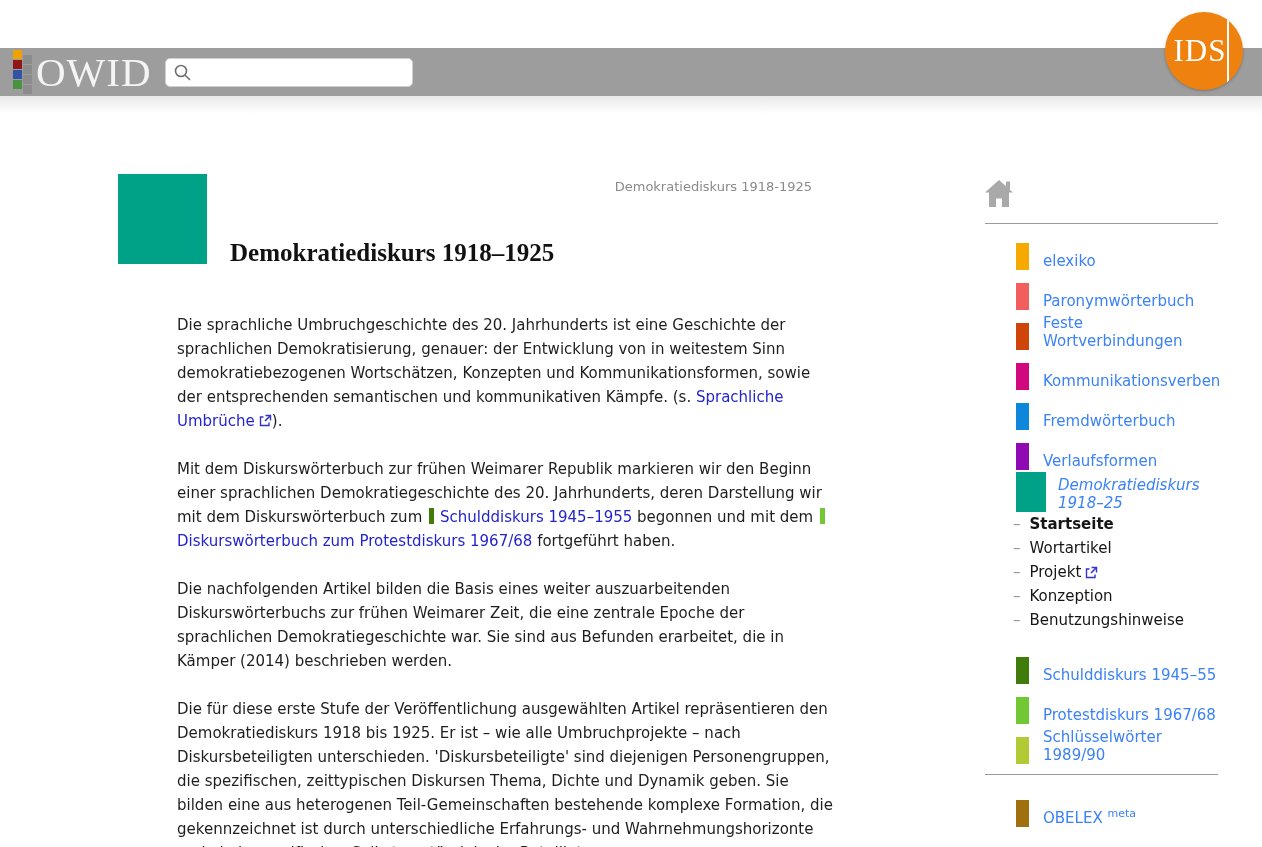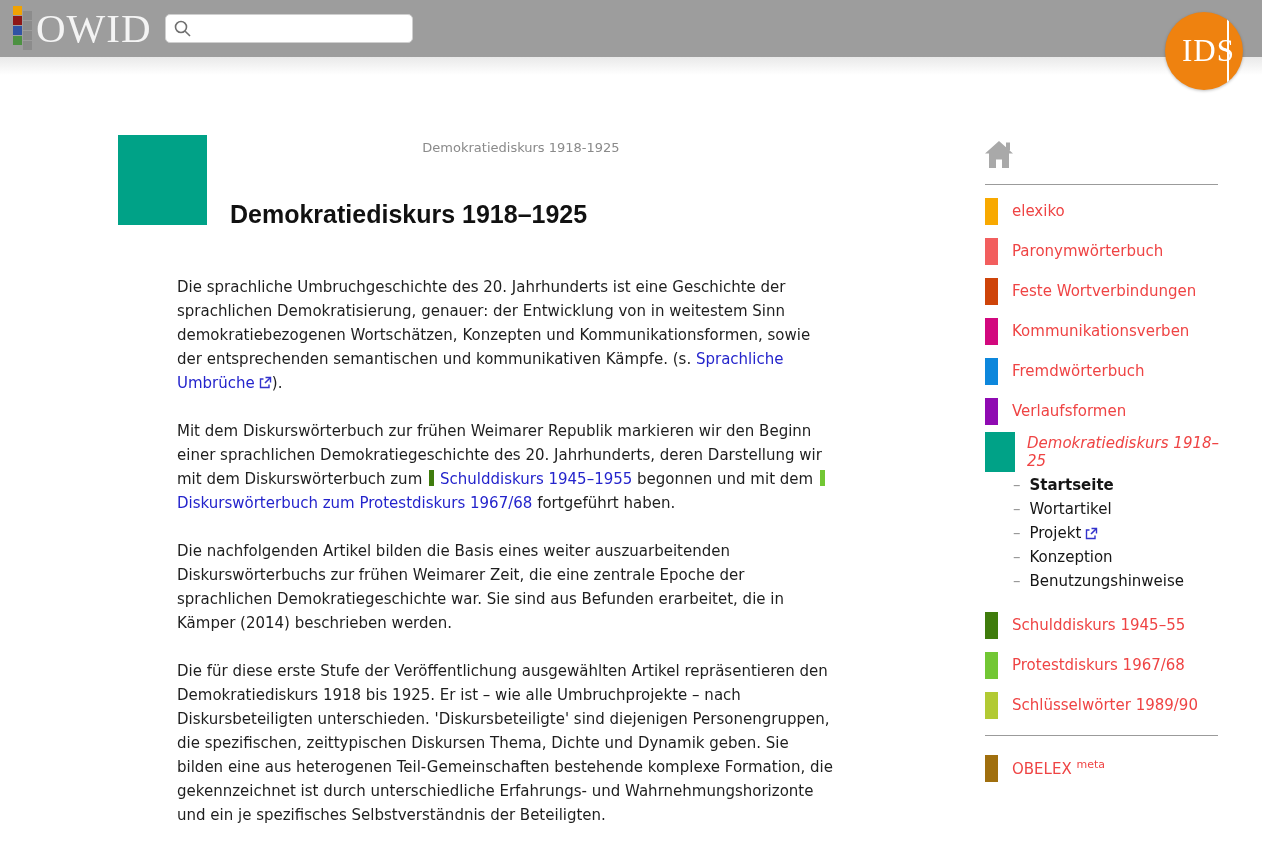--- a/index.html
+++ b/index.html
@@ -4,60 +4,60 @@
 <style>
   * { box-sizing: border-box; }
   html, body { margin:0; padding:0; }
   body {
     width:1262px; height:847px; overflow:hidden;
     background:#ffffff; color:#1e1e1e;
     font-family:"DejaVu Sans", sans-serif;
     position:relative;
   }
   
-  .topbar { height:57px; background:#9d9d9d; display:flex; align-items:center; position:relative; z-index:2; }
+  .topbar { height:48px; background:#9d9d9d; display:flex; align-items:center; position:relative; z-index:2;margin-top:48px; }
   .header-fade { height:18px; background:linear-gradient(#e9e9e9,#ffffff); }
   .owid-logo { display:flex; align-items:flex-start; margin-left:13px; cursor:pointer; }
   .owid-squares { position:relative; width:20px; height:50px; margin:6px 3px 0 0; }
   .owid-squares div { position:absolute; width:9px; height:9px; }
   .owid-text { font-family:"Liberation Serif", serif; color:#f4f4f4; font-size:41px; line-height:57px; letter-spacing:1px; }
   .searchbox { position:relative; margin-left:13px; }
   .searchbox input {
     width:248px; height:29px; border:1px solid #cfcfcf; border-radius:5px;
     padding:0 8px 0 30px; font-size:14px; outline:none; background:#fff;
     font-family:"DejaVu Sans", sans-serif;
   }
   .search-icon { position:absolute; left:8px; top:5px; pointer-events:none; }
   .ids-circle {
     position:absolute; left:1165px; top:12px; width:78px; height:78px;
     border-radius:50%; background:#ef820f; overflow:hidden; z-index:5;
-    display:flex; align-items:center; justify-content:flex-end; cursor:pointer;
+    display:flex; align-items:center; justify-content:center; cursor:pointer;
     box-shadow:0 1px 3px rgba(0,0,0,0.25);
   }
   .ids-text { font-family:"Liberation Serif", serif; color:#fff; font-size:31px; letter-spacing:1px; margin-right:8px; }
   .ids-line { position:absolute; left:62px; top:0; bottom:0; width:2px; background:#ffffff; }
   
   .page { display:flex; align-items:flex-start; }
   main { margin-left:118px; width:712px; padding-top:60px; flex:none; }
   .title-row { display:flex; }
   .color-block { width:89px; height:90px; flex:none; }
   .title-area { flex:1; padding-left:23px; }
-  .breadcrumb { text-align:center; font-size:13px; color:#8a8a8a; padding:5px 18px 0 0; }
-  h1 { font-size:25px; font-weight:bold; color:#111; margin:45px 0 0 0; font-family:Liberation Sans, sans-serif; }
+  .breadcrumb { text-align:right; font-size:13px; color:#8a8a8a; padding:5px 18px 0 0; }
+  h1 { font-size:25px; font-weight:bold; color:#111; margin:45px 0 0 0; font-family:Liberation Serif, serif; }
   .article { margin:46px 0 0 59px; width:660px; font-size:15px; line-height:24px; color:#1e1e1e; }
   .article p { margin:0 0 24px 0; }
   a.text-link { color:#2424cc; text-decoration:none; }
   .marker { display:inline-block; width:5px; height:16px; margin:0 6px 0 2px; vertical-align:-2px; }
   .ext-icon { display:inline-block; vertical-align:-1px; margin-left:4px; }
   
   aside { width:240px; margin-left:155px; padding-top:66px; flex:none; font-size:15px; }
   .home-btn { display:inline-block; cursor:pointer; margin-left:0; }
   .side-divider { border:none; border-top:1px solid #9b9b9b; margin:12px 0 0 0; width:233px; }
   .side-list { margin-top:6px; }
-  .side-item { display:flex; align-items:center; height:40px; text-decoration:none; color:#ef4444; cursor:pointer; }
+  .side-item { display:flex; align-items:flex-end; height:40px; text-decoration:none; color:#3b82f6; cursor:pointer;margin-left:31px; }
   .side-sq { width:13px; height:27px; margin-right:14px; flex:none; }
   .side-item.active { height:42px; }
   .side-item.active .side-sq { width:30px; height:40px; margin-right:12px; }
   .side-item.active .side-label { font-style:italic; }
   .side-label sup { font-size:11px; }
   .sub-list { margin:0 0 12px 28px; }
   .sub-item { display:flex; align-items:center; height:24px; text-decoration:none; color:#151515; cursor:pointer; }
   .sub-dash { color:#999; margin-right:9px; }
   .sub-item.bold .sub-label { font-weight:bold; }
   .mid-divider { border:none; border-top:1px solid #9b9b9b; margin:10px 0 12px 0; width:233px; }

